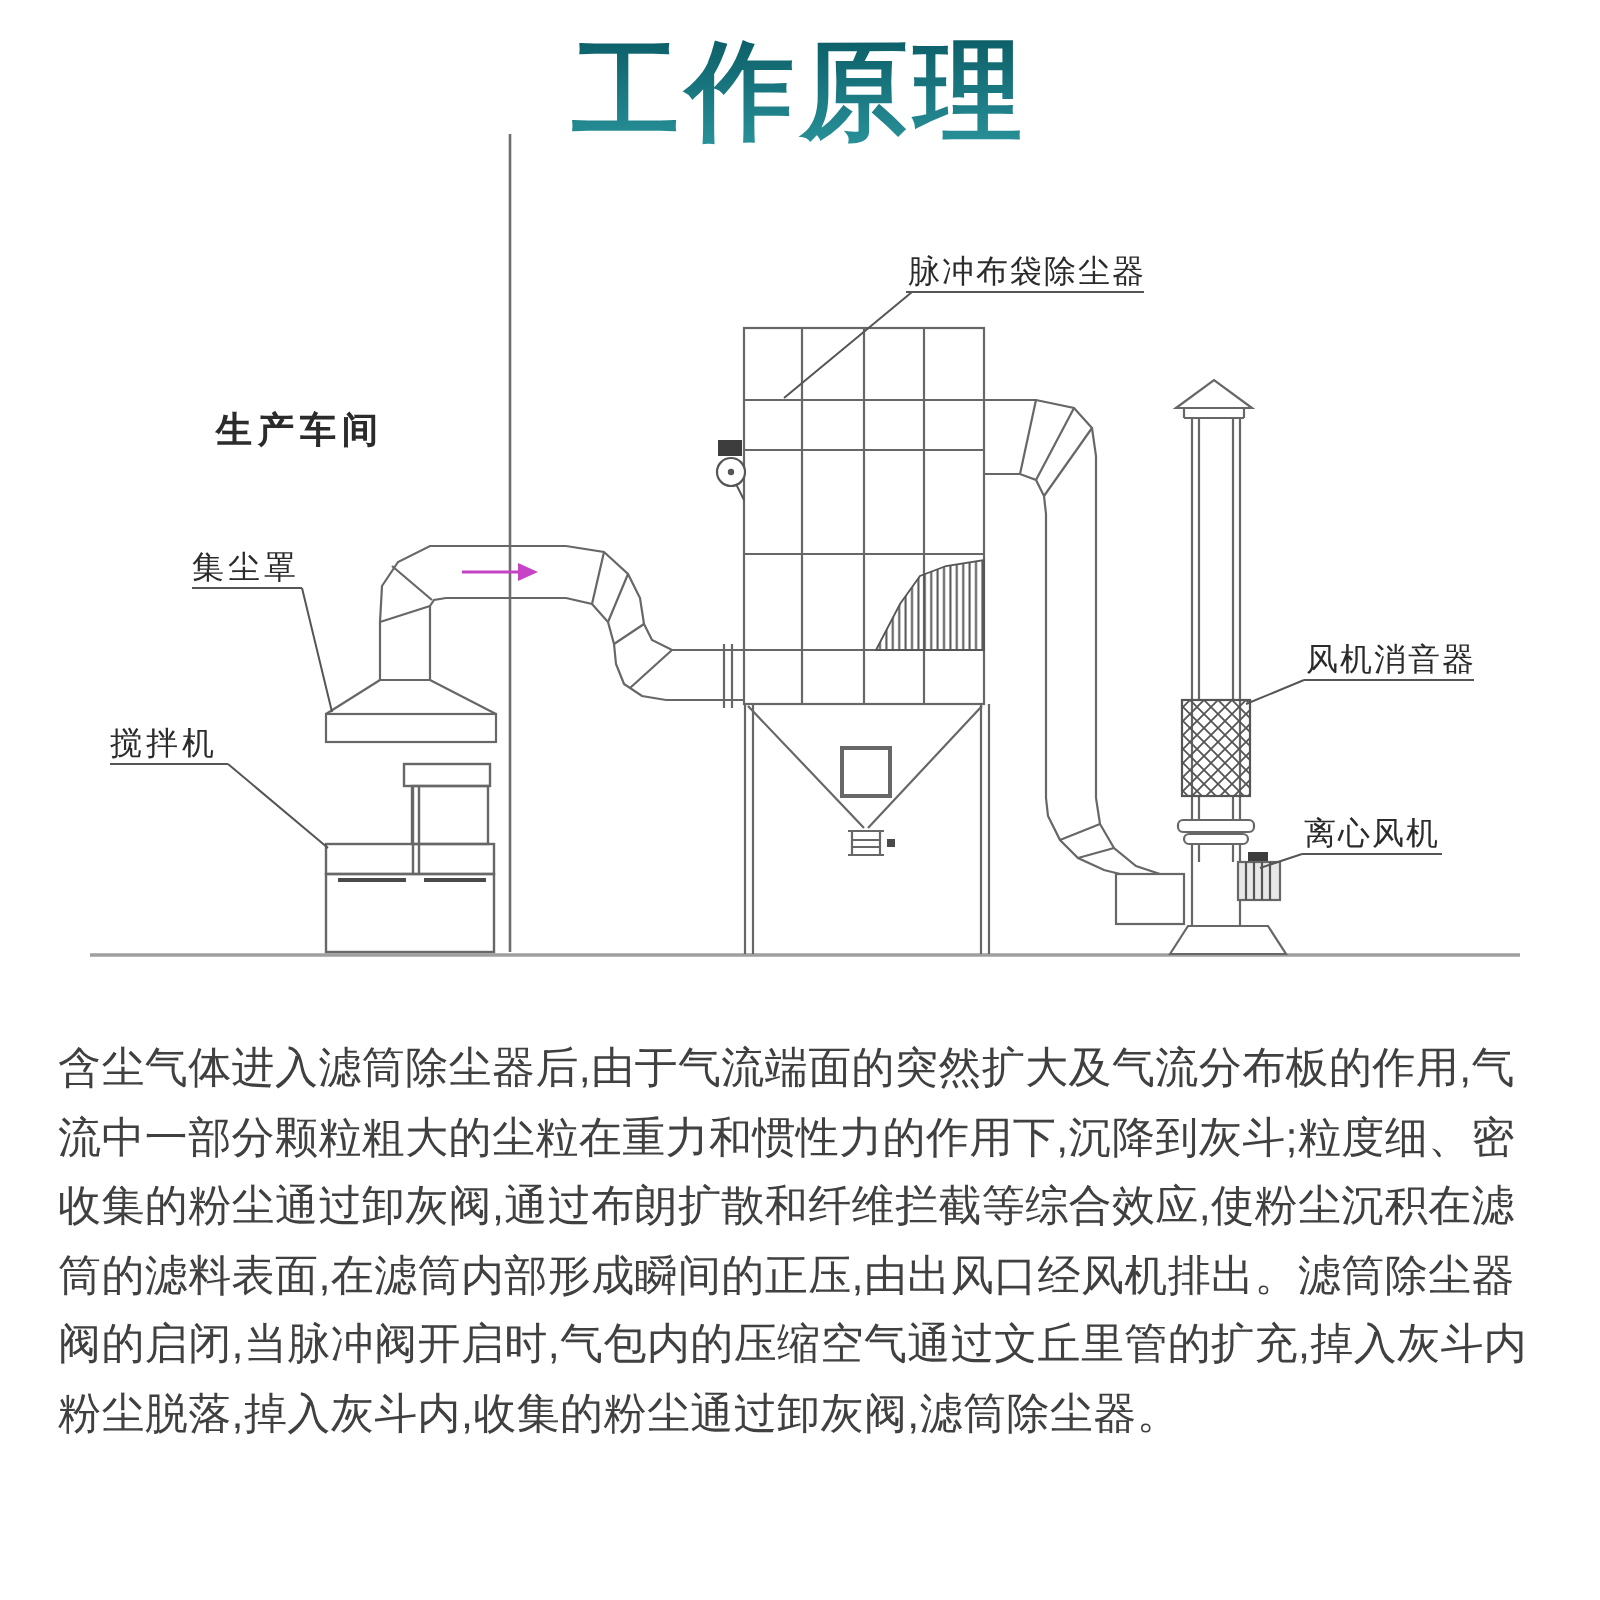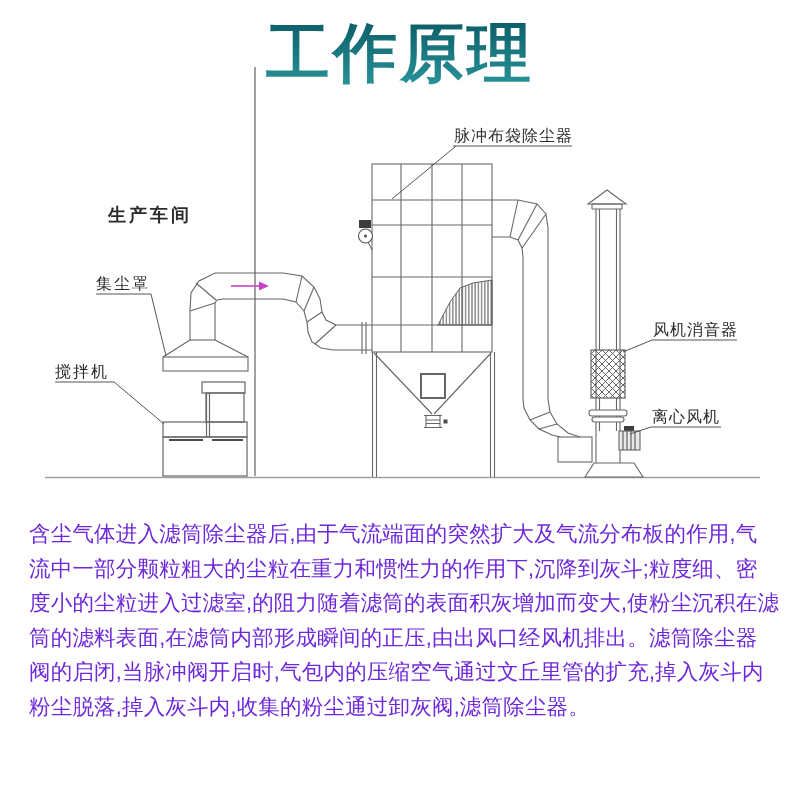--- a/index.html
+++ b/index.html
@@ -3,33 +3,33 @@
 <meta charset="utf-8">
 <style>
   html,body { margin:0; padding:0; }
   body {
     width:800px; height:800px; position:relative; overflow:hidden;
     background:#ffffff;
     font-family:"Liberation Sans","DejaVu Sans",sans-serif;
   }
   .title {
     position:absolute; top:10px; left:0; width:100%; margin:0;
-    text-align:center; font-size:64px; font-weight:bold; letter-spacing:3px;
+    text-align:center; font-size:54px; font-weight:bold; letter-spacing:3px;
     color:#14747c;
     background:linear-gradient(180deg,#0d6069 15%,#2a949c 90%);
     -webkit-background-clip:text; background-clip:text;
     -webkit-text-fill-color:transparent;
   }
   .diagram { position:absolute; top:0; left:0; }
   .diagram text {
     font-family:"Liberation Sans","DejaVu Sans",sans-serif;
     fill:#2b2b2b; font-size:16px;
   }
   .diagram text.bold { font-weight:bold; font-size:18px; }
-  .desc { position:absolute; top:517px; left:29px; width:746px; color:#6d28d9; }
+  .desc { position:absolute; top:517px; left:29px; width:746px; color:#404040; }
   .desc-line {
     font-size:21.5px; line-height:34.6px; white-space:nowrap; letter-spacing:0.2px;
   }
 </style>
 </head>
 <body>
 
 <h1 class="title">工作原理</h1>
 
 <svg class="diagram" width="800" height="505" viewBox="0 0 800 505">
@@ -144,17 +144,17 @@
   <text x="96" y="289" letter-spacing="2">集尘罩</text>
   <text x="55" y="377" letter-spacing="2">搅拌机</text>
   <text x="454" y="141" letter-spacing="1">脉冲布袋除尘器</text>
   <text x="653" y="335" letter-spacing="1">风机消音器</text>
   <text x="652" y="422" letter-spacing="1">离心风机</text>
 </svg>
 
 <div class="desc">
   <div class="desc-line">含尘气体进入滤筒除尘器后,由于气流端面的突然扩大及气流分布板的作用,气</div>
   <div class="desc-line">流中一部分颗粒粗大的尘粒在重力和惯性力的作用下,沉降到灰斗;粒度细、密</div>
-  <div class="desc-line">度小的尘粒进入过滤室,的阻力随着滤筒的表面积灰增加而变大,使粉尘沉积在滤</div>
+  <div class="desc-line">收集的粉尘通过卸灰阀,通过布朗扩散和纤维拦截等综合效应,使粉尘沉积在滤</div>
   <div class="desc-line">筒的滤料表面,在滤筒内部形成瞬间的正压,由出风口经风机排出。滤筒除尘器</div>
   <div class="desc-line">阀的启闭,当脉冲阀开启时,气包内的压缩空气通过文丘里管的扩充,掉入灰斗内</div>
   <div class="desc-line">粉尘脱落,掉入灰斗内,收集的粉尘通过卸灰阀,滤筒除尘器。</div>
 </div>
 
 </body></html>

